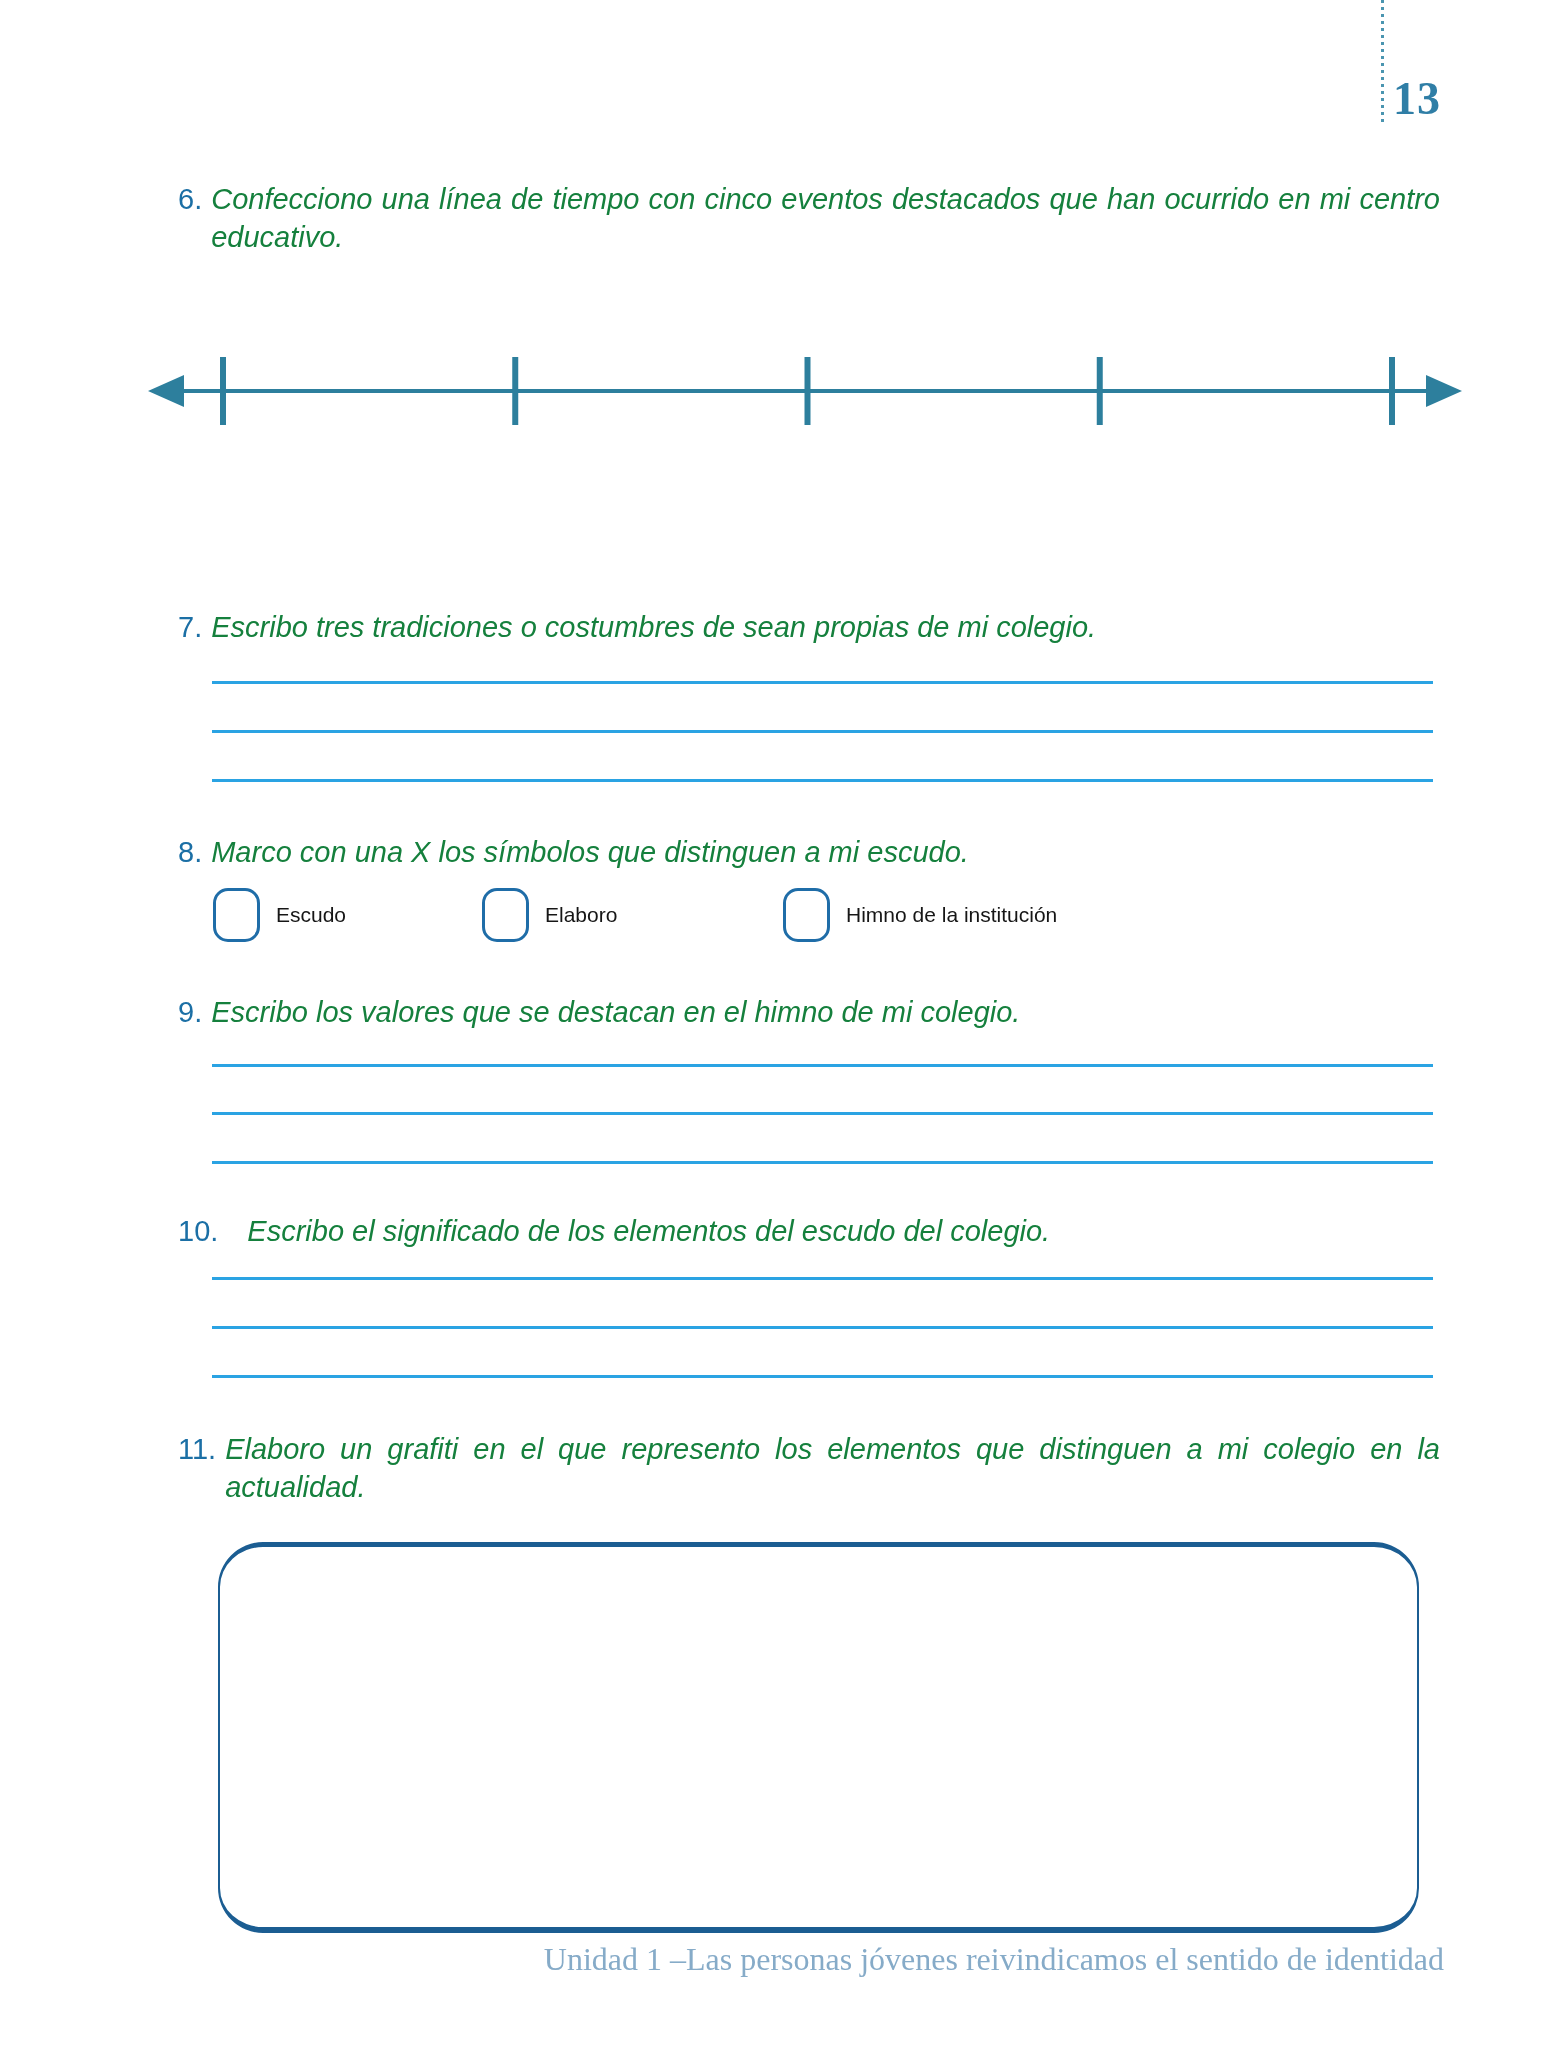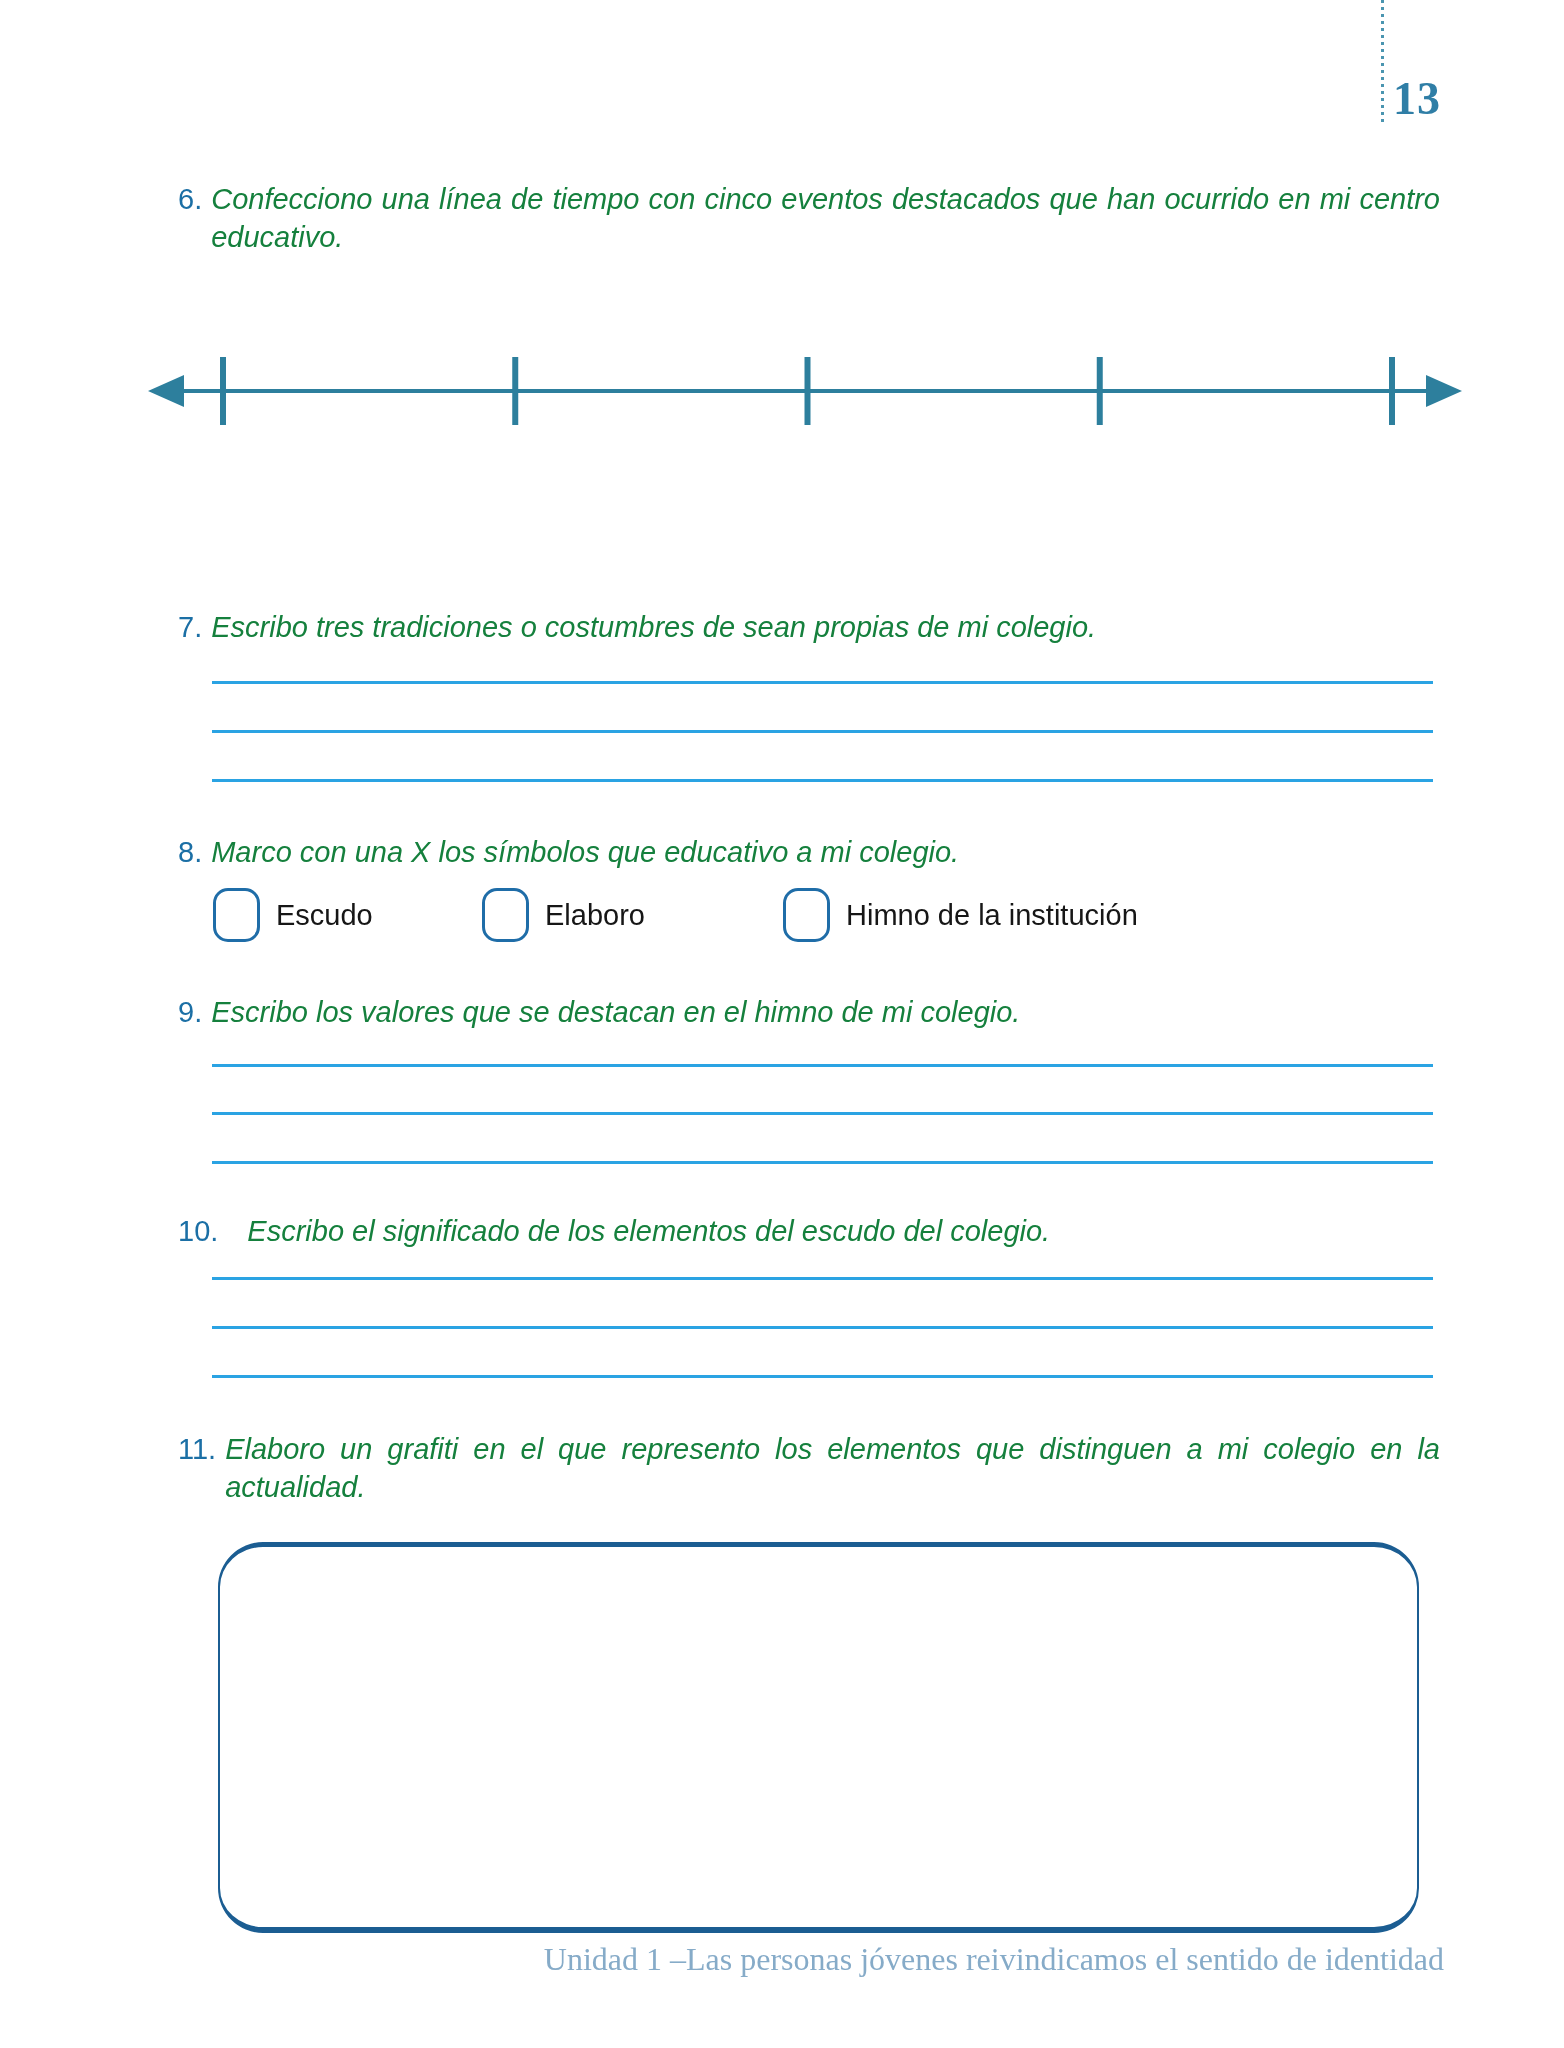--- a/index.html
+++ b/index.html
@@ -58,21 +58,21 @@
   }
   .cb-box {
     width:47px; height:54px;
     border:3.5px solid #1f6da8;
     border-radius:15px;
     background:#ffffff;
     flex:0 0 auto;
   }
   .cb-label {
     margin-left:16px;
-    font-size:29px; color:#161616; white-space:nowrap;
+    font-size:21px; color:#161616; white-space:nowrap;
   }
 
   
   .draw-box {
     position:absolute; left:218px; top:1542px;
     width:1201px; height:391px;
     border:2.5px solid #1b5d92;
     border-top-width:5px; border-bottom-width:6px;
     border-radius:45px;
     background:#ffffff;
@@ -117,21 +117,21 @@
   <div class="q" style="top:608px;">
     <span class="q-num">7.</span>
     <span class="q-text">Escribo tres tradiciones o costumbres de sean propias de mi colegio.</span>
   </div>
   <div class="rule-line" style="top:681px;"></div>
   <div class="rule-line" style="top:730px;"></div>
   <div class="rule-line" style="top:779px;"></div>
 
   <div class="q" style="top:833px;">
     <span class="q-num">8.</span>
-    <span class="q-text">Marco con una X los símbolos que educativo a mi colegio.</span>
+    <span class="q-text">Marco con una X los símbolos que distinguen a mi escudo.</span>
   </div>
 
   <div class="cb-item" style="left:213px;">
     <span class="cb-box"></span>
     <span class="cb-label">Escudo</span>
   </div>
   <div class="cb-item" style="left:482px;">
     <span class="cb-box"></span>
     <span class="cb-label">Elaboro</span>
   </div>

